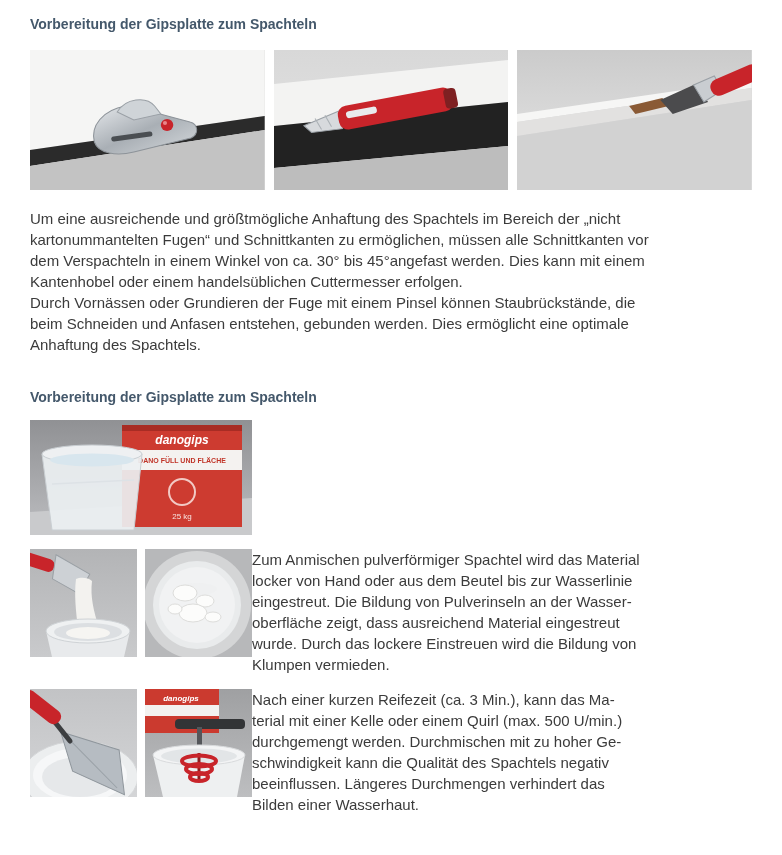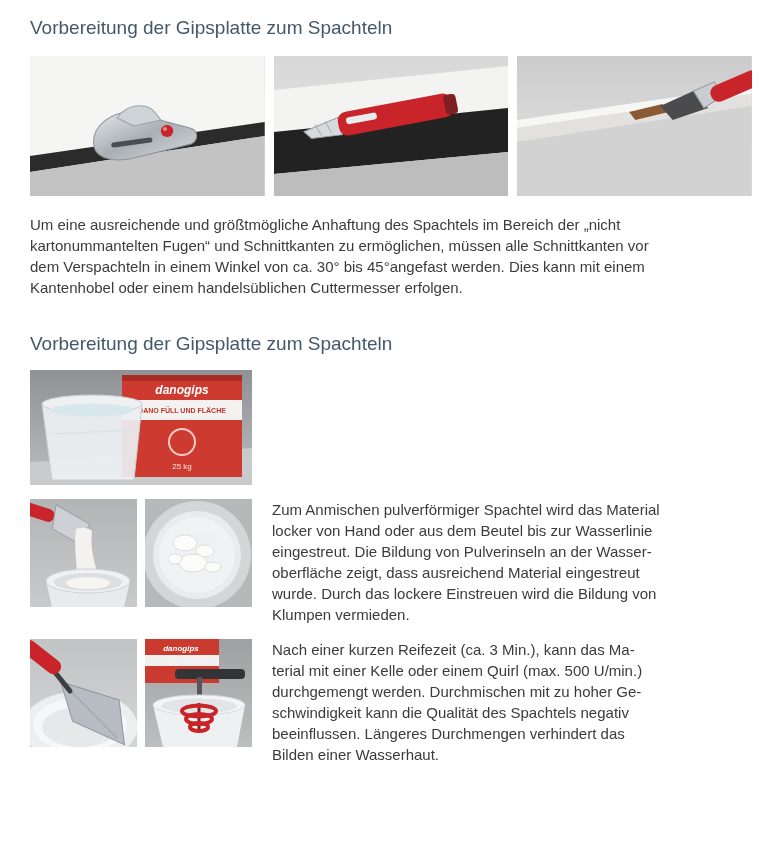--- a/index.html
+++ b/index.html
@@ -6,34 +6,34 @@
   :root{
     --heading-color:#44586b;
     --accent-red:#c8242a;
     --body-color:#3b3b3b;
   }
   *{box-sizing:border-box;}
   html,body{margin:0;padding:0;background:#ffffff;}
   body{font-family:"Liberation Sans", sans-serif;color:var(--body-color);}
   .page{width:782px;min-height:855px;margin:0 auto;background:#fff;padding:16px 30px 24px 30px;}
   .section-title{
-    font-size:19px;font-weight:normal;color:var(--heading-color);
+    font-size:14px;font-weight:bold;color:var(--heading-color);
     margin:0 0 16px 0;line-height:1.25;
   }
   .section-title.second{margin-top:34px;margin-bottom:14px;}
   .top-images{display:flex;gap:9px;margin:0 0 18px 0;}
   .top-images figure{flex:1 1 0;height:140px;margin:0;overflow:hidden;}
   .img-frame{margin:0;overflow:hidden;background:#e4e4e4;}
   .img-frame svg{display:block;width:100%;height:100%;}
   .body-text{
     font-size:15px;line-height:21px;margin:0;color:var(--body-color);
     white-space:pre-line;
   }
   .body-text.gap-after{}
-  .step-row{display:flex;align-items:flex-start;gap:20px;margin:0 0 14px 0;}
+  .step-row{display:flex;align-items:flex-start;margin:0 0 14px 0;}
   .step-figs{flex:0 0 222px;display:flex;gap:8px;}
   .step-figs .img-frame.wide{width:222px;height:115px;}
   .step-figs .img-frame.sq{width:107px;height:108px;}
   .step-text{
     flex:1 1 auto;font-size:15px;line-height:21px;margin:0;
     color:var(--body-color);white-space:pre-line;
   }
 </style>
 </head>
 <body>
@@ -112,20 +112,23 @@
         </g>
       </svg>
     </figure>
 
   </div>
 
   <p class="body-text gap-after">Um eine ausreichende und größtmögliche Anhaftung des Spachtels im Bereich der „nicht
 kartonummantelten Fugen“ und Schnittkanten zu ermöglichen, müssen alle Schnittkanten vor
 dem Verspachteln in einem Winkel von ca. 30° bis 45°angefast werden. Dies kann mit einem
 Kantenhobel oder einem handelsüblichen Cuttermesser erfolgen.</p>
+  <p class="body-text">Durch Vornässen oder Grundieren der Fuge mit einem Pinsel können Staubrückstände, die
+beim Schneiden und Anfasen entstehen, gebunden werden. Dies ermöglicht eine optimale
+Anhaftung des Spachtels.</p>
 
   <h1 class="section-title second">Vorbereitung der Gipsplatte zum Spachteln</h1>
 
   <div class="step-row">
     <div class="step-figs">
       <figure class="img-frame wide">
         <svg viewBox="0 0 222 115" preserveAspectRatio="none">
           <defs>
             <linearGradient id="s4bg" x1="0" y1="0" x2="0" y2="1">
               <stop offset="0" stop-color="#909194"></stop>

